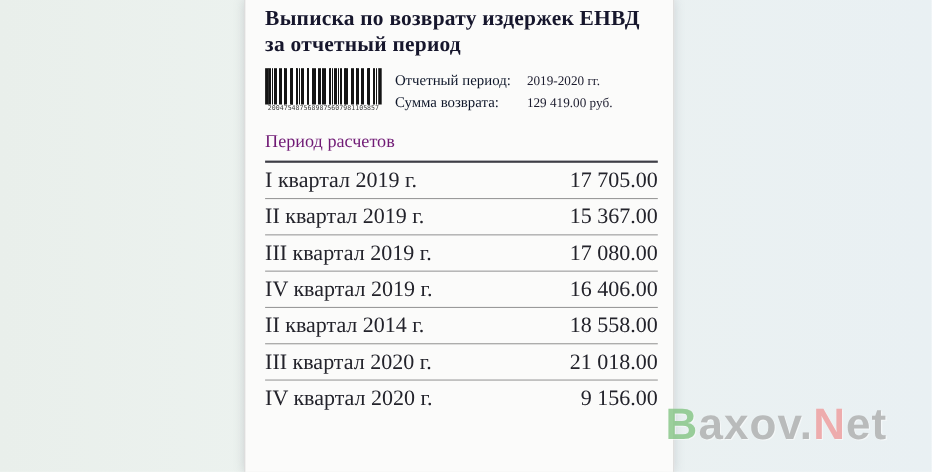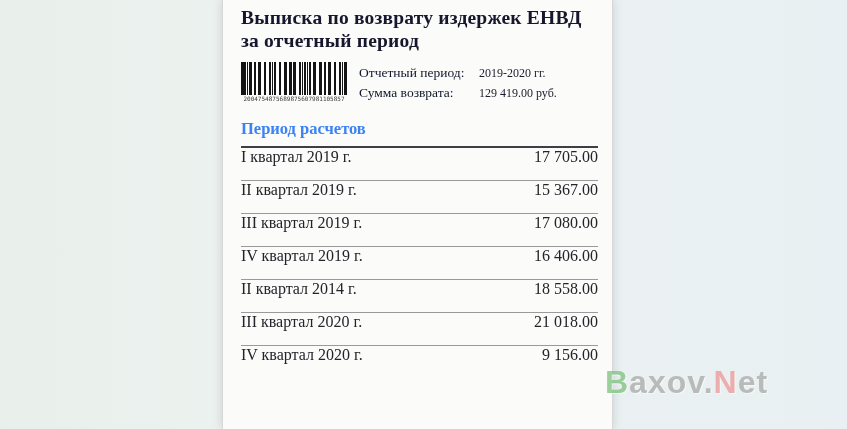--- a/index.html
+++ b/index.html
@@ -34,34 +34,34 @@
     text-align:center; color:#3a3a3a; white-space:nowrap; overflow:hidden;
   }
   .info { margin-left:12px; flex:1; padding-top:1px; }
   .info-row { display:flex; align-items:baseline; line-height:20px; }
   .info-label { width:112px; flex:0 0 auto; font-weight:normal; font-size:13.5px; color:#0f172a; }
   .info-value { font-size:12px; margin-left:8px; color:#1c1c2e; }
   .info-value.bold { font-weight:normal; }
   .table { margin-top:13px; }
   .thead {
     display:flex; justify-content:space-between; align-items:baseline;
-    font-weight:bold; font-size:16.5px; color:#3b82f6;
+    font-weight:normal; font-size:16.5px; color:#701a75;
     padding:3px 0 7px 0; border-bottom:2px solid #3e3e46;
   }
   .row {
-    display:flex; justify-content:space-between; 
+    display:flex; justify-content:space-between; align-items:center;
     height:32px; border-bottom:1px solid #9a9a9a;
-    font-size:16px; color:#23232b;
+    font-size:20px; color:#23232b;
   }
   .row:last-of-type { border-bottom:none; }
   .amount { text-align:right; }
   .watermark {
     position:absolute; left:605px; top:364px;
     font-family:"Liberation Sans", sans-serif; font-weight:bold;
-    font-size:32px; letter-spacing:1px; opacity:.8;
+    font-size:40px; letter-spacing:1px; opacity:.8;
     text-shadow:1px 1px 0 rgba(255,255,255,.65);
     white-space:nowrap;
   }
 </style>
 </head>
 <body>
 
 <div class="page">
 
   <div class="doc">

